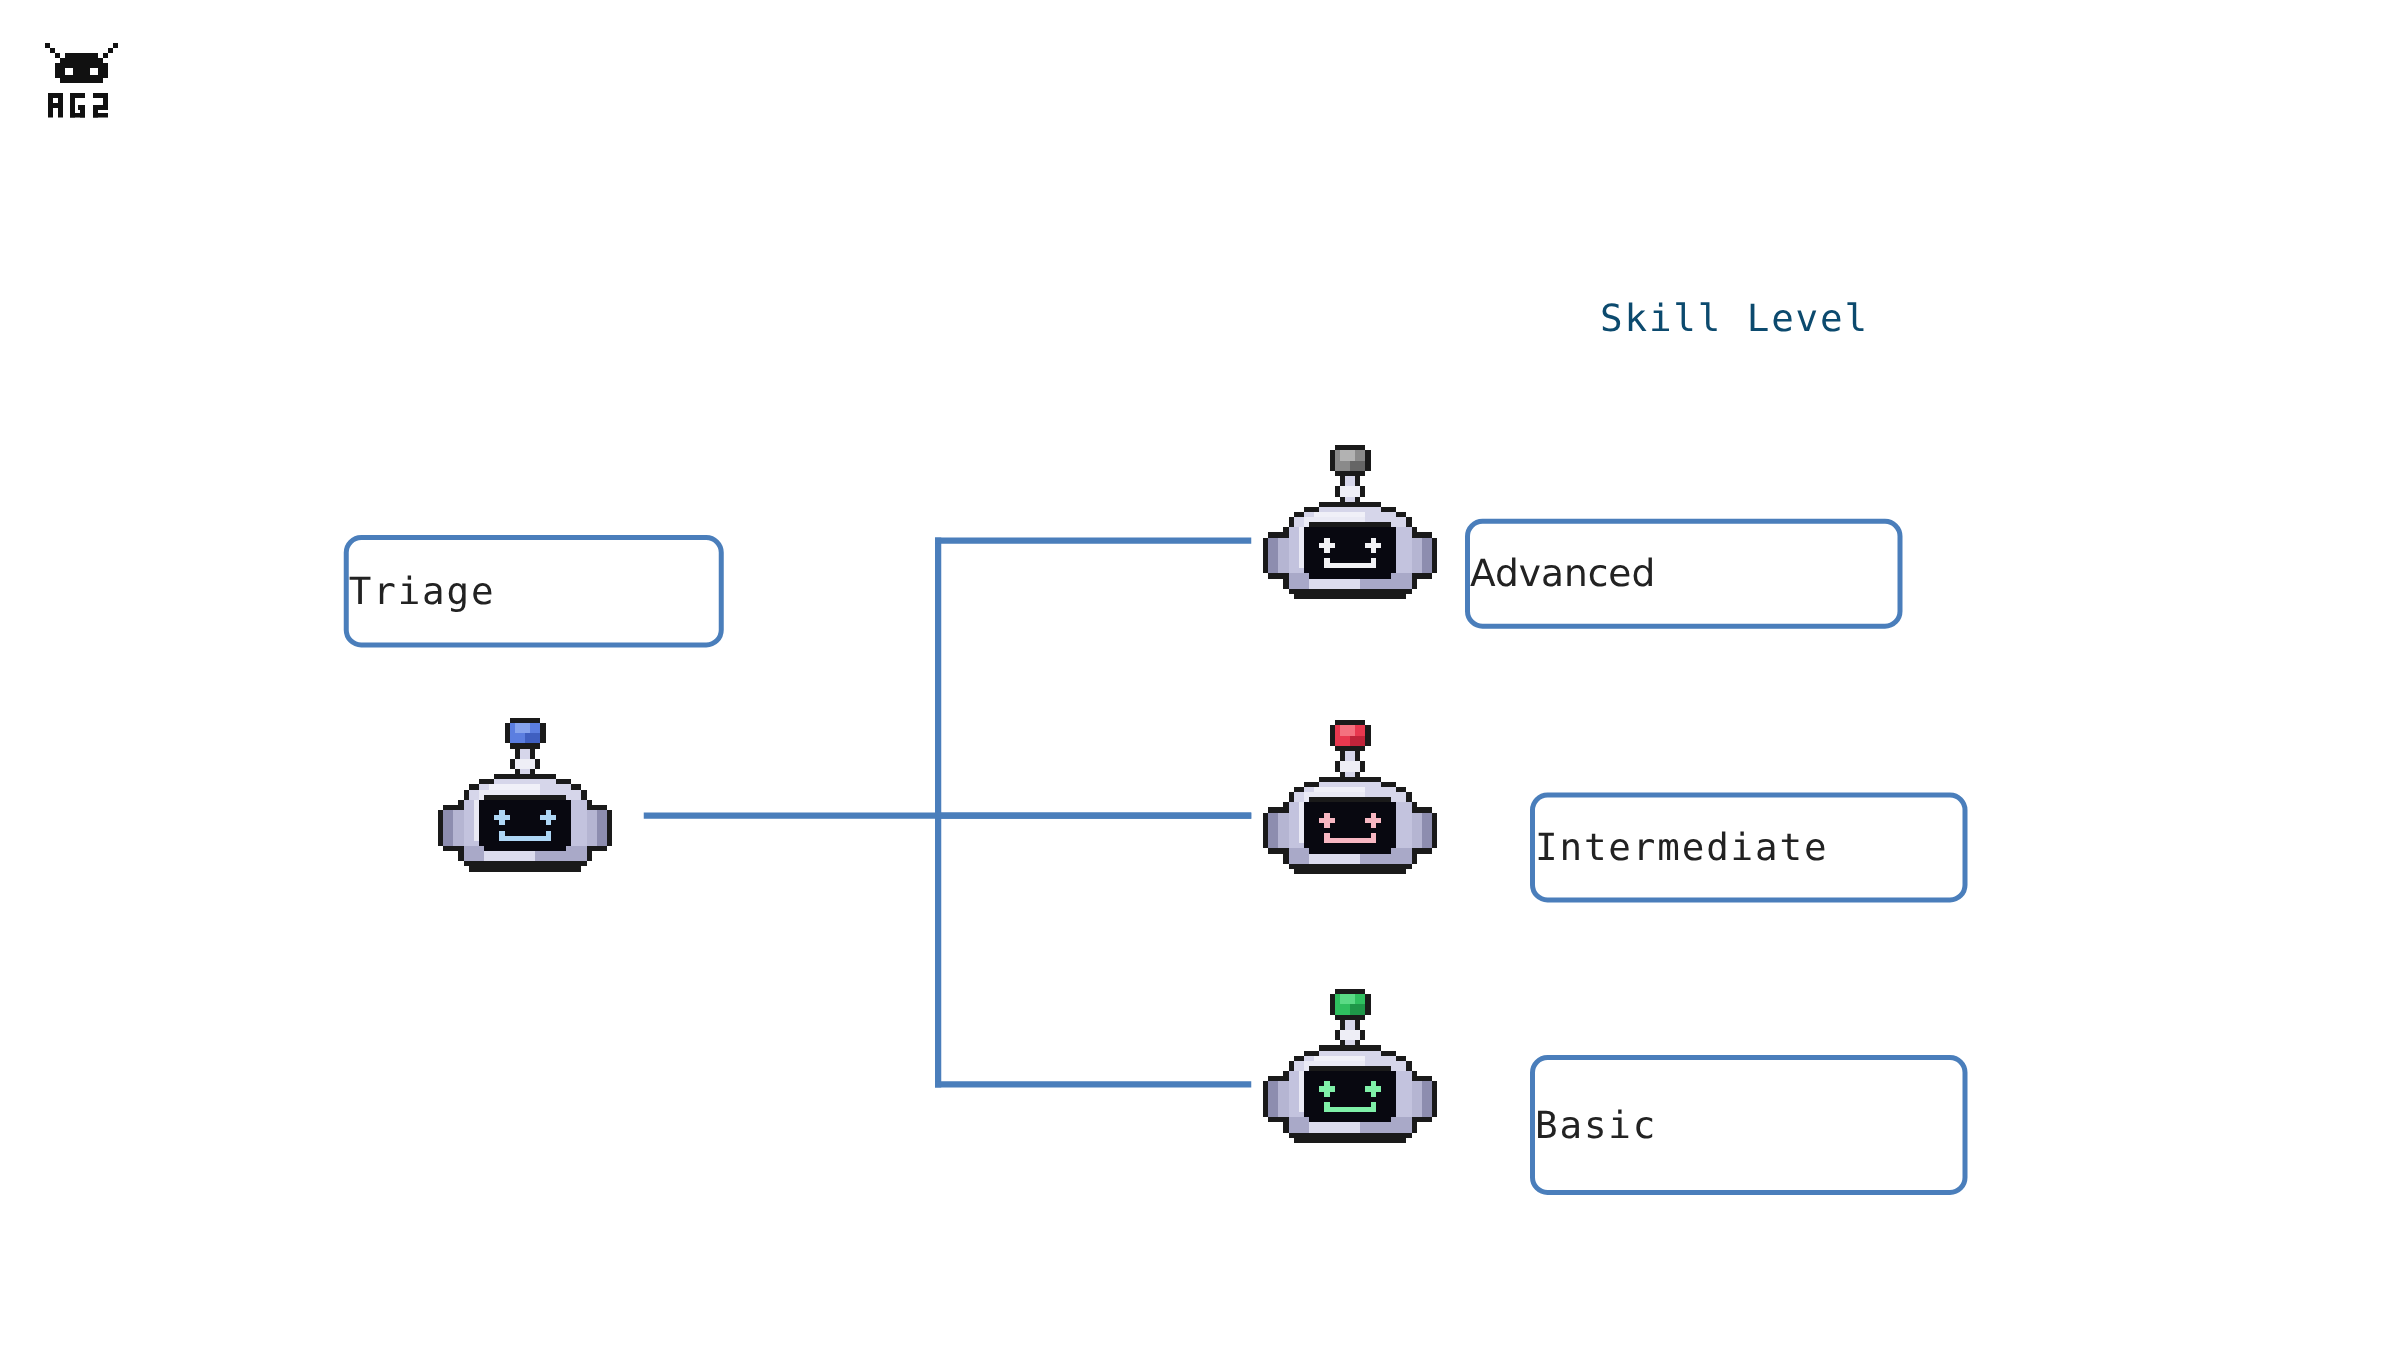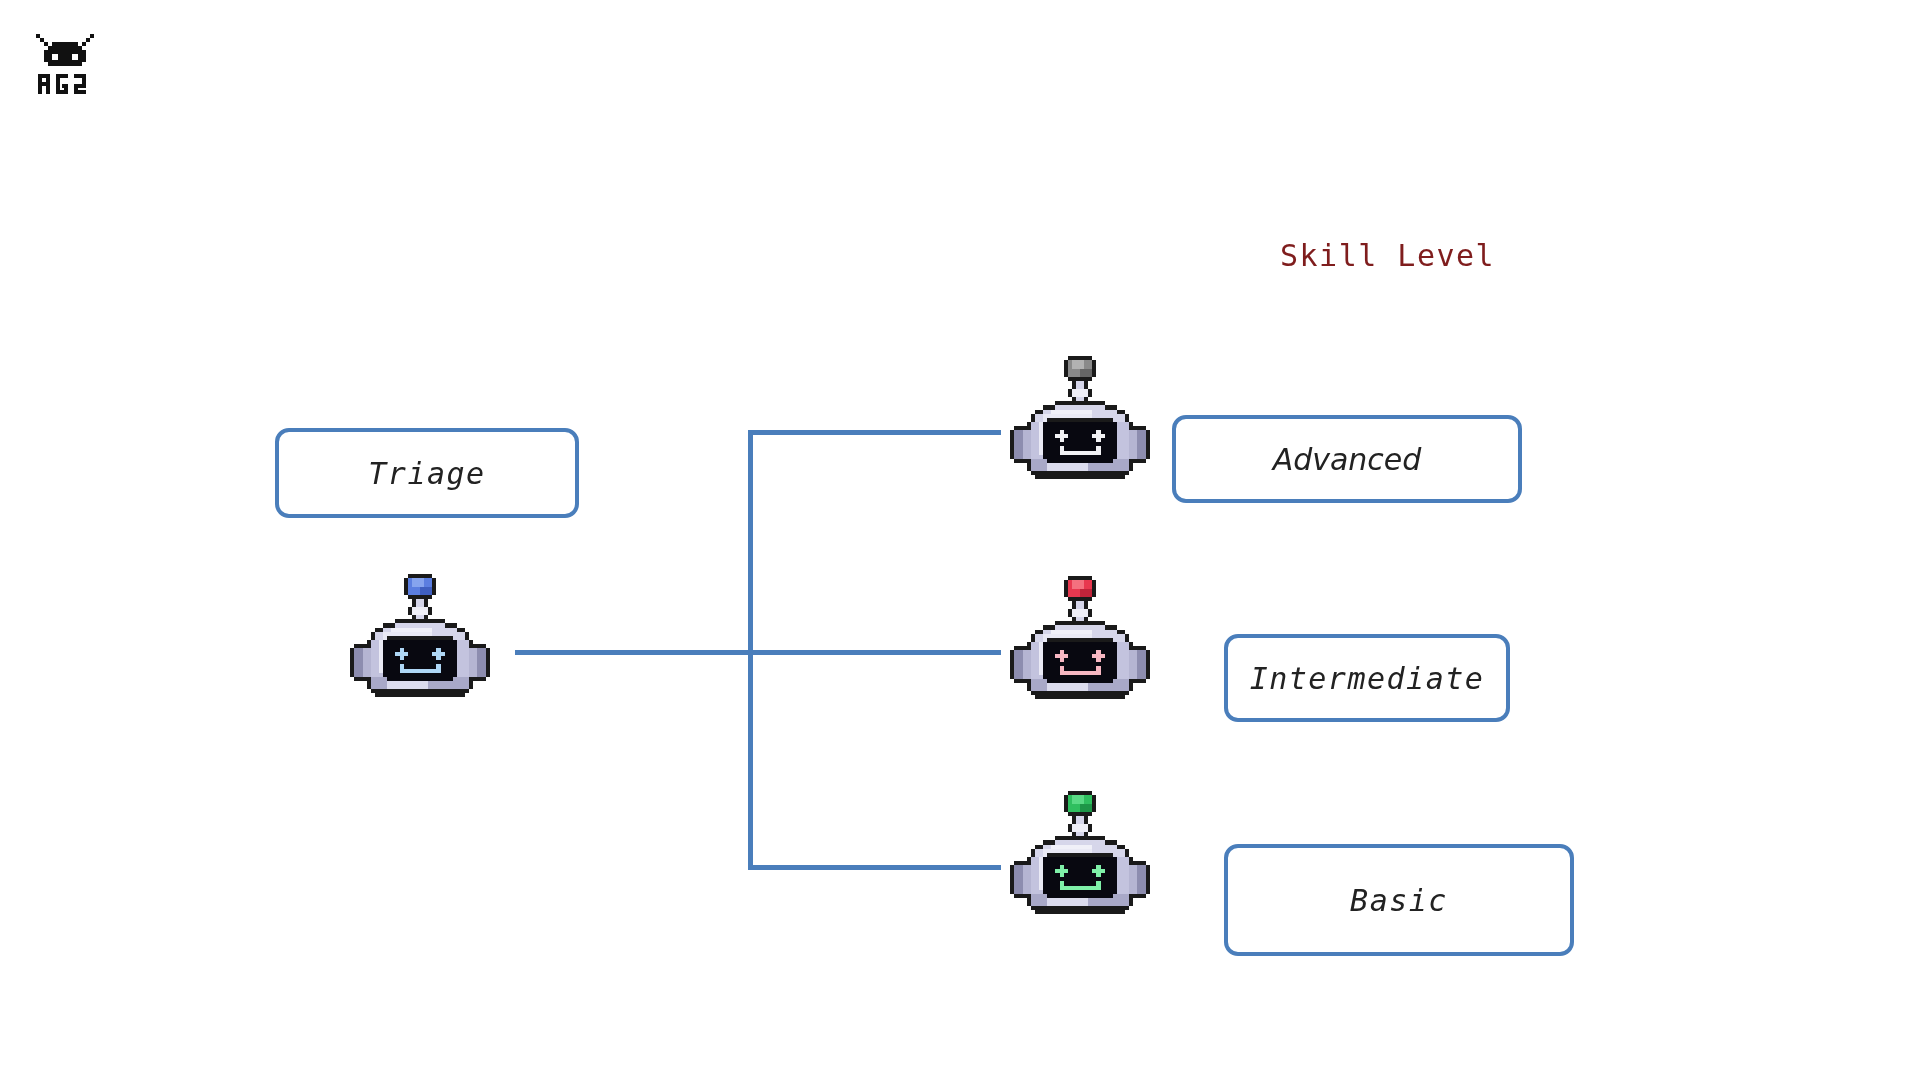--- a/index.html
+++ b/index.html
@@ -43,53 +43,52 @@
   }
 
   
   #skill-level-header {
     position: absolute;
     left: 1280px;
     top: 238px;
     font-family: "DejaVu Sans Mono", "Liberation Mono", monospace;
     font-size: 30px;
     font-weight: 400;
-    color: #7f1d1d;
+    color: #0c4a6e;
     letter-spacing: 1.5px;
     white-space: nowrap;
   }
 
   
   .node-box {
     position: absolute;
     box-sizing: border-box;
     background: #ffffff;
     border: 4px solid #4a7ebb;
     border-radius: 14px;
     display: flex;
     align-items: center;
-    justify-content: center;
-    font-style: italic;
+    justify-content: flex-start;
   }
   .node-label {
     font-family: "DejaVu Sans Mono", "Liberation Mono", monospace;
     font-size: 30px;
     font-weight: 400;
     color: #222222;
     letter-spacing: 1.5px;
     white-space: nowrap;
   }
   .node-label.proportional {
     font-family: "DejaVu Sans", "Liberation Sans", sans-serif;
     letter-spacing: 0px;
   }
 
   #box-triage   { left: 275px;  top: 428px; width: 304px; height: 90px; }
   #box-advanced { left: 1172px; top: 415px; width: 350px; height: 88px; }
-  #box-intermediate { left: 1224px; top: 634px; width: 286px; height: 88px; }
+  #box-intermediate { left: 1224px; top: 634px; width: 350px; height: 88px; }
   #box-basic    { left: 1224px; top: 844px; width: 350px; height: 112px; }
 
   
   .conn {
     position: absolute;
     background: #4a7ebb;
   }
   .conn-h { height: 5px; }
   .conn-v { width: 5px; }
 

